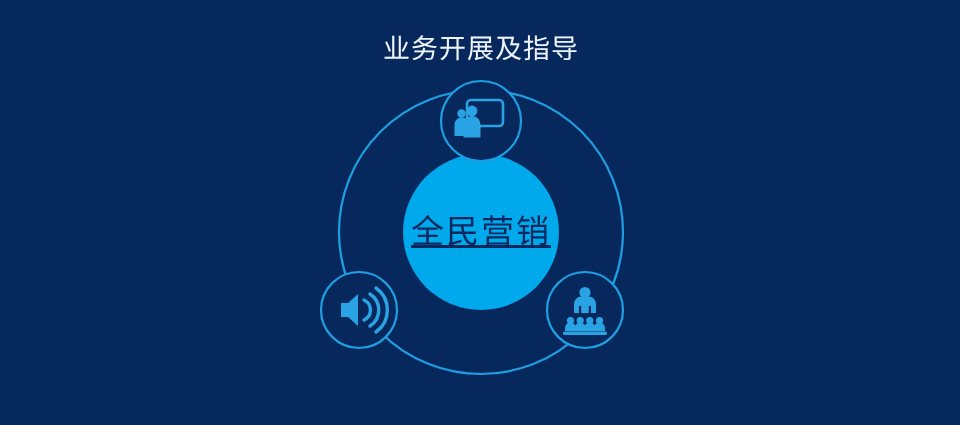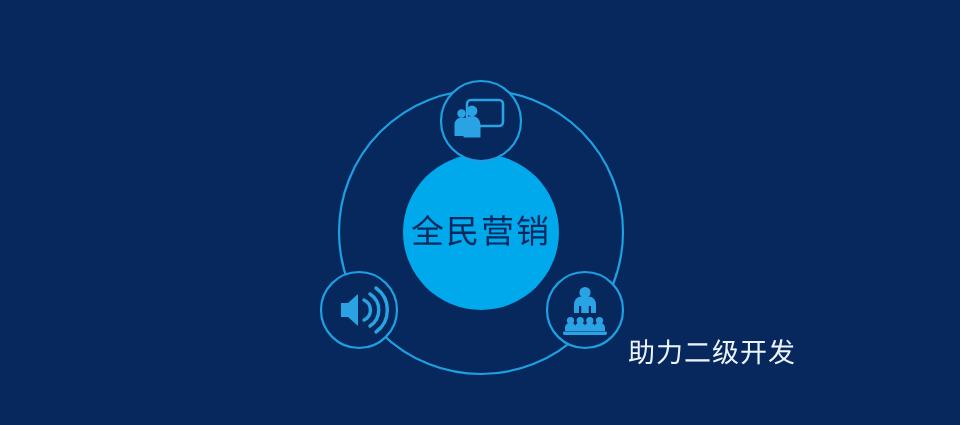--- a/index.html
+++ b/index.html
@@ -38,20 +38,21 @@
     left: 403px;
     top: 214px;
     width: 156px;
     text-align: center;
     font-size: 33px;
     line-height: 36px;
     letter-spacing: 2px;
     color: #06285c;
     font-weight: 400;
     white-space: nowrap;
+    text-decoration: underline;
   }
 
   
   .node-caption {
     position: absolute;
     color: #eef4fb;
     font-size: 27px;
     line-height: 32px;
     letter-spacing: 1px;
     white-space: nowrap;
@@ -131,17 +132,17 @@
         <path d="M594,331 v-3 a5.5,5.5 0 0 1 11,0 v3 z"></path>
 
         <rect x="563" y="331.5" width="44" height="3.4" rx="1.4"></rect>
       </g>
     </g>
 
   </svg>
 
   <div class="hub-label">全民营销</div>
 
+  <div class="node-caption caption-top">业务开展及指导</div>
 
 
-  <div class="node-caption caption-bottom-right">助力二级开发</div>
 
 </div>
 
 </body></html>

